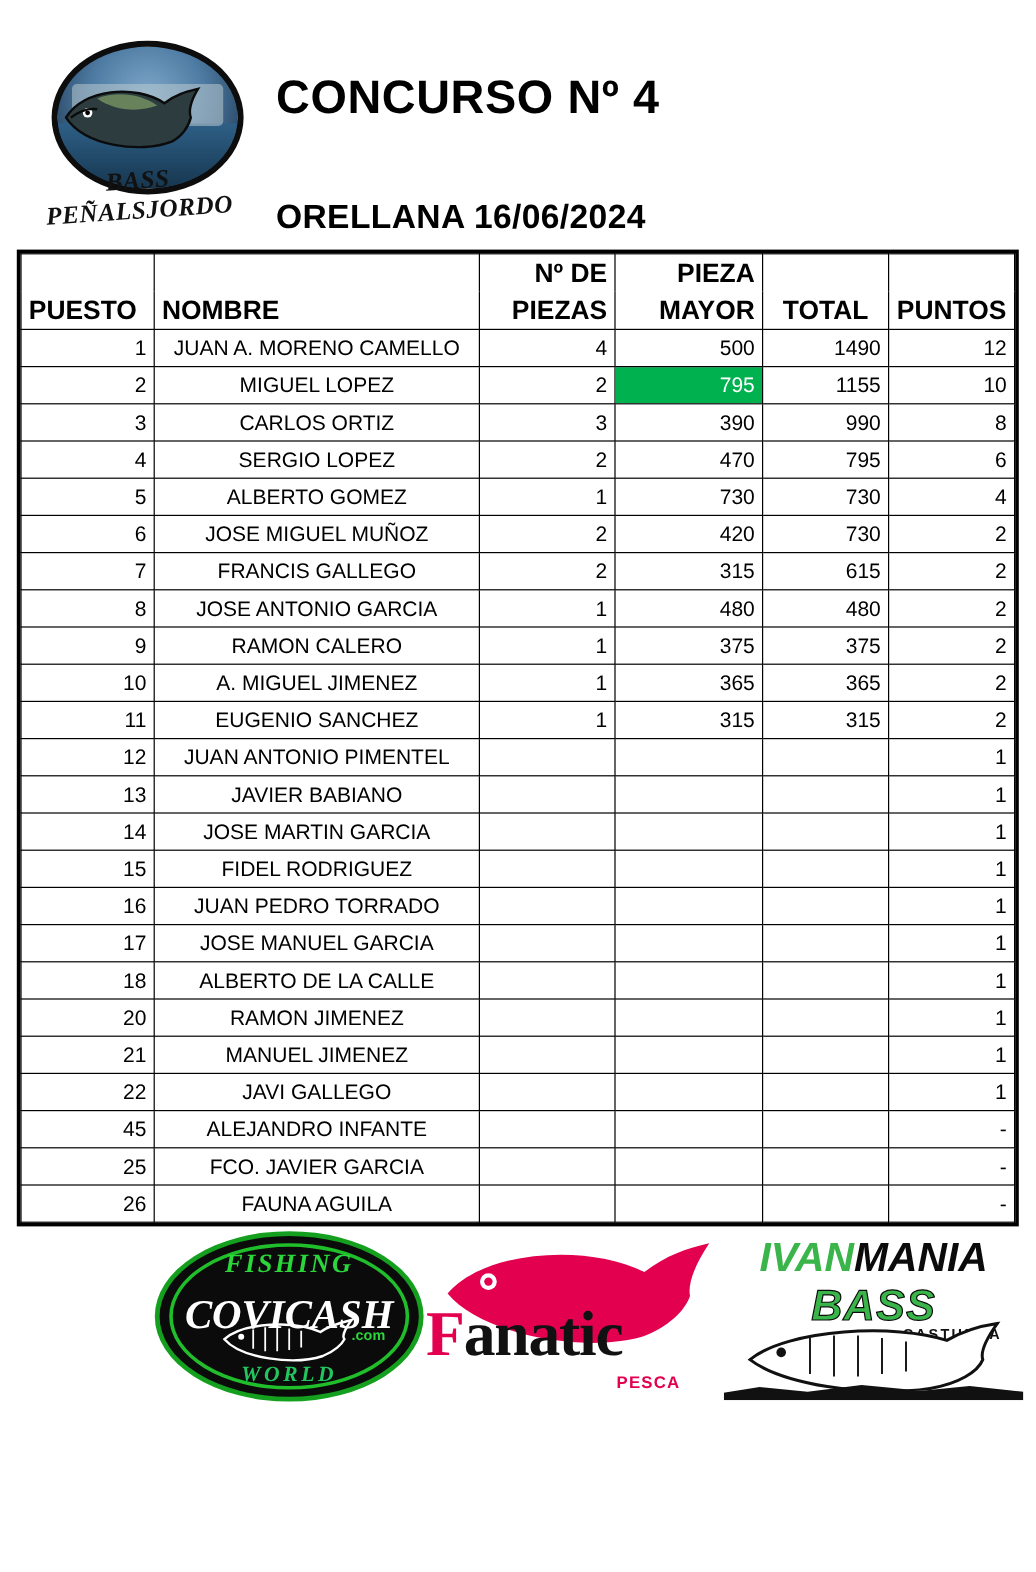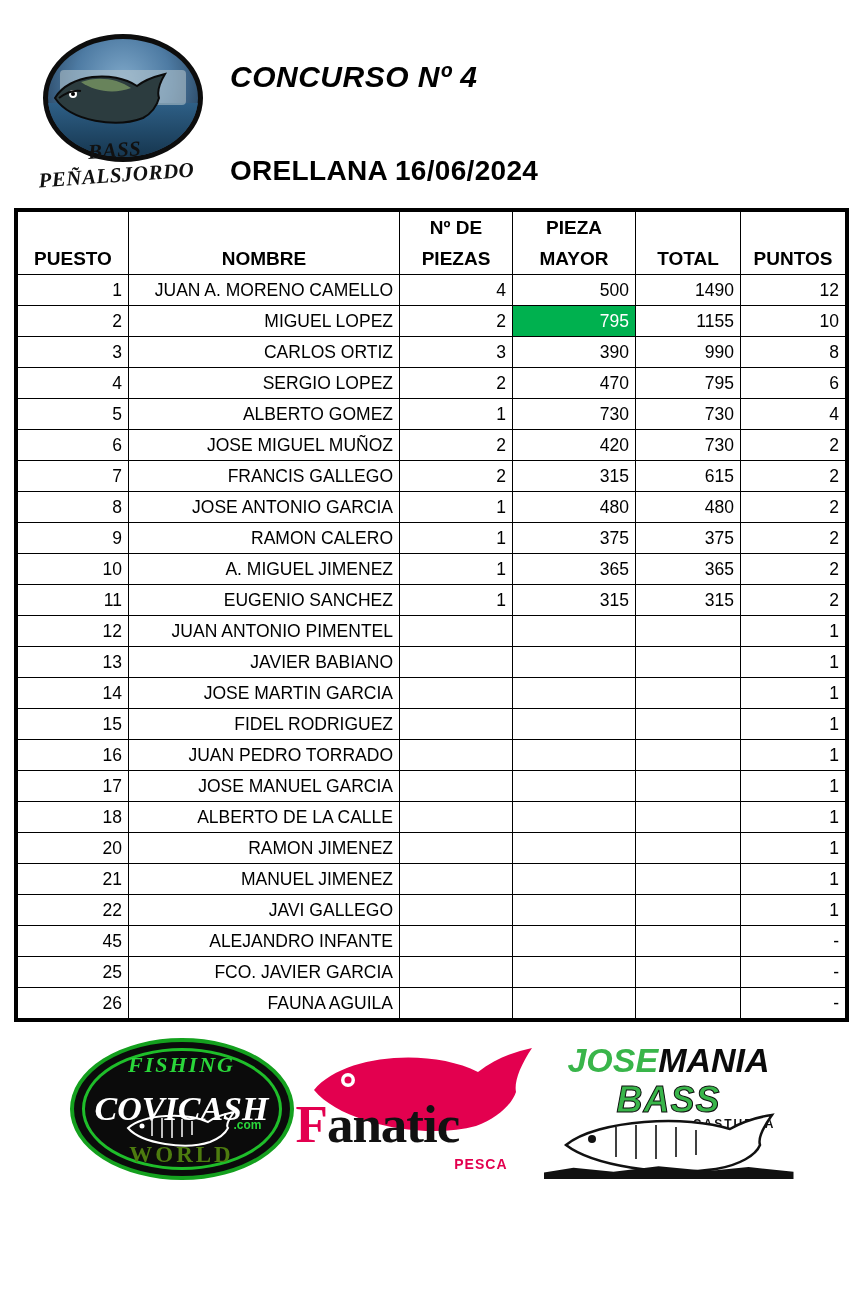--- a/index.html
+++ b/index.html
@@ -84,25 +84,24 @@
     font-style: italic;
     font-size: 21px;
     letter-spacing: .5px;
     color: #111;
     transform: rotate(-4deg);
   }
   .title-block {
     padding-top: 34px;
   }
   .title-main {
-    font-size: 30px;
+    font-size: 39px;
     font-weight: bold;
     letter-spacing: .5px;
     font-family: "Liberation Sans", sans-serif;
-    font-style: italic;
   }
   .title-sub {
     font-size: 28px;
     font-weight: bold;
     margin-top: 61px;
     letter-spacing: .3px;
   }
 
   
   .table-wrap {
@@ -120,49 +119,47 @@
     border: 1px solid #000;
     padding: 0 6px;
     height: 30px;
     line-height: 30px;
     font-weight: normal;
     white-space: nowrap;
     overflow: hidden;
   }
   table.results thead th {
     font-weight: bold;
-    font-size: 19px;
-    text-align: center;
+    font-size: 22px;
     vertical-align: bottom;
     height: 31px;
   }
   thead .r1 th { border-bottom: none; }
   thead .r2 th { border-top: none; }
   th.blank-top, th.blank-bot { border-left: 1px solid #000; }
   .c-puesto { width: 98px; text-align: right; }
-  .c-nombre { text-align: right; }
+  .c-nombre { text-align: center; }
   .c-piezas { width: 100px; text-align: right; }
   .c-mayor  { width: 110px; text-align: right; }
   .c-total  { width: 92px;  text-align: right; }
   .c-puntos { width: 92px;  text-align: right; }
   th.c-puesto { text-align: left; padding-left: 8px; }
   th.c-nombre { text-align: left; padding-left: 8px; }
   th.c-total, th.c-puntos { text-align: center; }
   td.highlight {
     background: #00b14f;
     color: #ffffff;
     font-weight: normal;
   }
 
   
   .sponsors {
     display: flex;
     align-items: center;
-    justify-content: center;
-    margin-top: 12px;
+    justify-content: flex-end;
     padding: 0 10px;
     height: 150px;
   }
   .sponsor { position: relative; }
 
   
   .sp-covicash {
     width: 216px;
     height: 134px;
     border-radius: 50%;
@@ -205,23 +202,24 @@
     position: absolute;
     top: 76px; right: 28px;
     color: #2ad63a;
     font-size: 12px;
     font-weight: bold;
   }
   .sp-covicash .t-bot {
     position: absolute;
     bottom: 8px; left: 0; right: 0;
     text-align: center;
-    color: #4d7c0f;
-    font-weight: bold;
-    font-size: 23px;
+    color: #22c55e;
+    font-style: italic;
+    font-weight: bold;
+    font-size: 18px;
     font-family: "Liberation Serif", serif;
     letter-spacing: 3px;
   }
   .sp-covicash .minifish {
     position: absolute;
     left: 50%;
     top: 66px;
     transform: translateX(-50%);
     width: 120px;
     height: 40px;
@@ -570,21 +568,21 @@
     <svg class="fishshape" width="240" height="92" viewBox="0 0 240 92">
       <path d="M14 46 C44 10, 130 4, 178 28 C196 14, 214 8, 232 4 C220 22, 214 38, 216 48 C212 60, 198 74, 176 82 C126 96, 42 80, 14 46 Z" fill="#e3004f"></path>
       <circle cx="48" cy="36" r="7" fill="#ffffff"></circle>
       <circle cx="48" cy="36" r="3.5" fill="#e3004f"></circle>
     </svg>
     <div class="word"><span class="red">F</span><span>anatic</span></div>
     <div class="sub">PESCA</div>
   </div>
 
   <div class="sponsor sp-fauna">
-    <div class="l1"><span class="gr">JOSE</span><span>MANIA</span></div>
+    <div class="l1"><span class="gr">IVAN</span><span>MANIA</span></div>
     <div class="l2">BASS</div>
     <div class="l3">CASTUERA</div>
     <svg class="bassfish" viewBox="0 0 220 58">
       <path d="M8 32 C40 6, 130 2, 172 16 C186 8, 200 4, 214 2 C204 16, 200 26, 202 32 C198 42, 182 52, 158 56 C104 64, 34 52, 8 32 Z" fill="#ffffff" stroke="#111" stroke-width="2.5"></path>
       <circle cx="34" cy="26" r="4" fill="#111"></circle>
       <path d="M58 14 L58 44 M78 12 L78 46 M98 12 L98 46 M118 14 L118 44 M138 17 L138 42" stroke="#111" stroke-width="1.6"></path>
     </svg>
     <div class="ground"></div>
   </div>
 </div>

